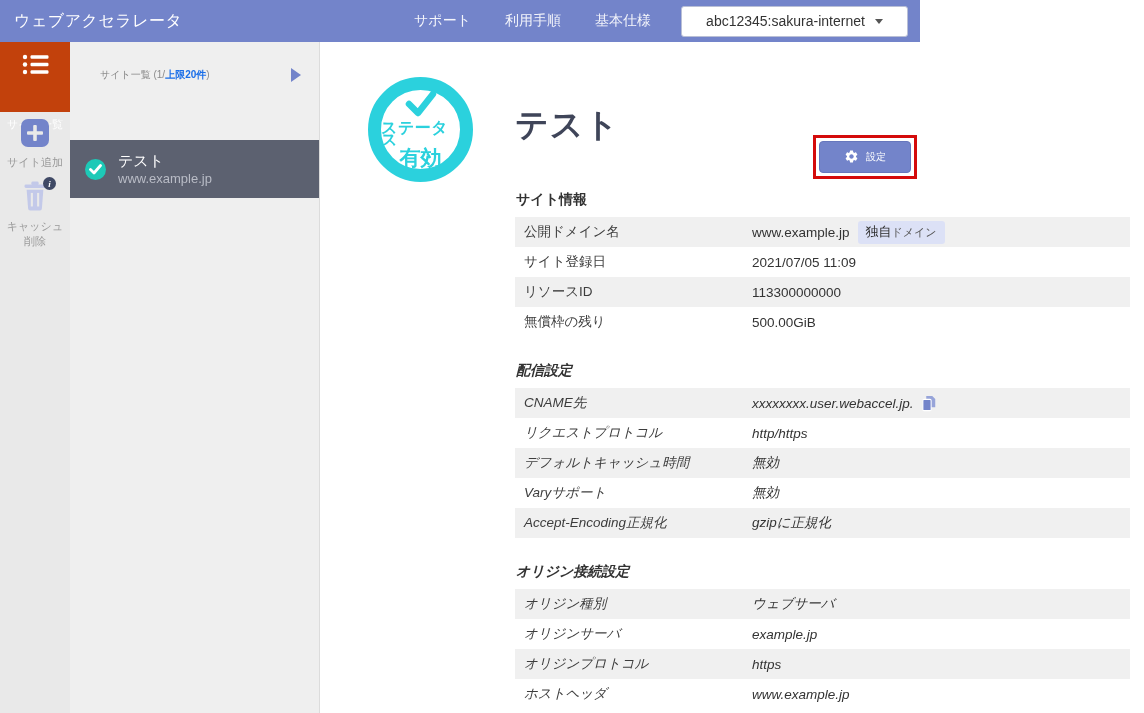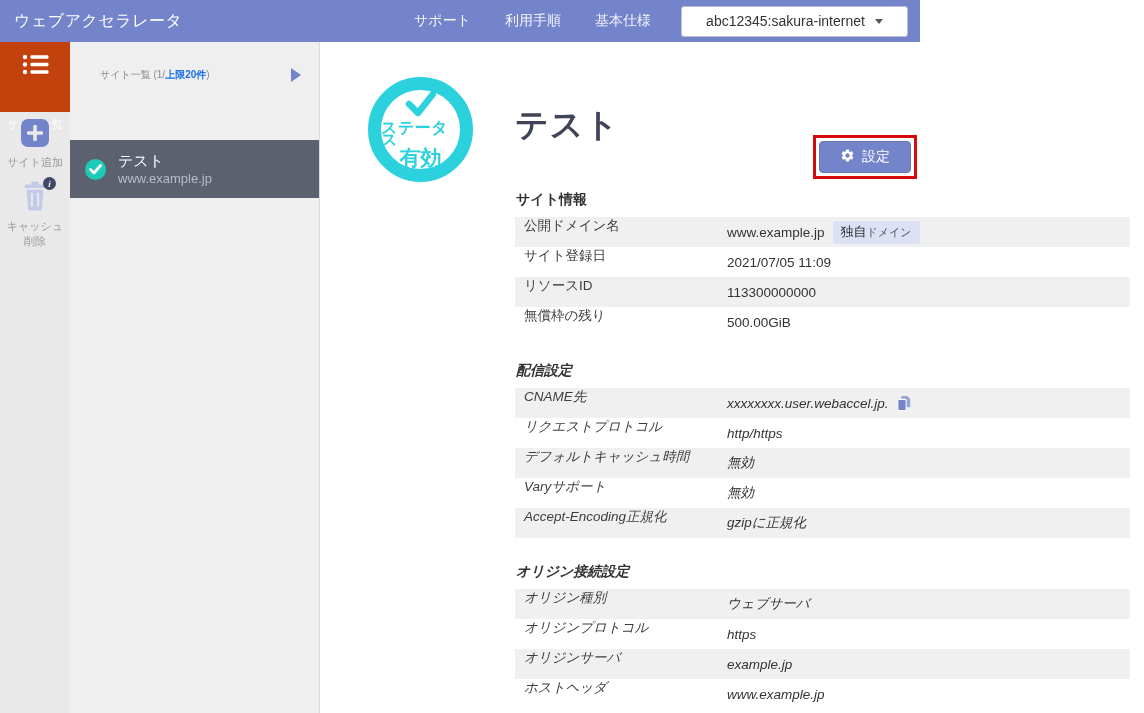--- a/index.html
+++ b/index.html
@@ -46,26 +46,26 @@
   .main { flex:1; background:#fff; position:relative; }
 
   .status-badge { position:absolute; left:48px; top:35px; width:105px; height:105px; border-radius:50%; border:13px solid #2bd1dd; display:flex; flex-direction:column; align-items:center; justify-content:center; }
   .status-check { margin-bottom:1px; }
   .status-line1 { color:#2bd1dd; font-size:16px; font-weight:bold; line-height:12px; letter-spacing:0.5px; }
   .status-line2 { color:#2bd1dd; font-size:21px; font-weight:bold; line-height:23px; }
 
   .page-title { position:absolute; left:195px; top:61px; font-size:33px; font-weight:bold; color:#3f4559; letter-spacing:1px; }
 
   .settings-highlight { position:absolute; top:93px; right:3px; border:3px solid #d40b0b; padding:3px; }
-  .settings-btn { width:92px; height:32px; background:#7384ca; border:1px solid #6677bd; border-radius:4px; color:#fff; font-size:14px; display:flex; align-items:center; justify-content:center; gap:7px; cursor:pointer; }
+  .settings-btn { width:92px; height:32px; background:#7384ca; border:1px solid #6677bd; border-radius:4px; color:#fff; font-size:10px; display:flex; align-items:center; justify-content:center; gap:7px; cursor:pointer; }
 
   .sections { position:absolute; left:195px; top:148px; width:615px; }
   .section + .section { margin-top:24px;font-style:italic; }
   .section h3 { font-size:14px; font-weight:bold; color:#333; line-height:19px; margin:0 0 8px 1px; }
-  .rowtable .row { height:30px; display:flex; font-size:13.5px; }
+  .rowtable .row { height:30px; display:flex; align-items:center; font-size:13.5px;gap:25px; }
   .rowtable .row:nth-child(odd) { background:#f0f0f0; }
   .row .lbl { width:212px; flex:0 0 212px; padding-left:9px; color:#3d3d3d; }
   .row .val { color:#333; display:flex; align-items:center; }
   .tag-badge { margin-left:8px; background:#dce1f6; border-radius:3px; padding:2px 8px 3px 8px; display:inline-flex; align-items:baseline; }
   .tag-bold { font-size:13px; font-weight:normal; color:#2e2e2e; }
   .tag-rest { font-size:11px; color:#555; }
   .copy-btn { margin-left:7px; display:inline-flex; cursor:pointer; }
 </style>
 </head>
 <body>
@@ -243,28 +243,28 @@
         </div>
 
         <div class="section">
           <h3>オリジン接続設定</h3>
           <div class="rowtable">
             <div class="row">
               <span class="lbl">オリジン種別</span>
               <span class="val">ウェブサーバ</span>
             </div>
             <div class="row">
+              <span class="lbl">オリジンサーバ</span>
+              <span class="val">example.jp</span>
+            </div>
+            <div class="row">
               <span class="lbl">オリジンプロトコル</span>
               <span class="val">https</span>
             </div>
             <div class="row">
-              <span class="lbl">オリジンサーバ</span>
-              <span class="val">example.jp</span>
-            </div>
-            <div class="row">
               <span class="lbl">ホストヘッダ</span>
               <span class="val">www.example.jp</span>
             </div>
           </div>
         </div>
 
       </div>
     </div>
   </div>
 </div>

